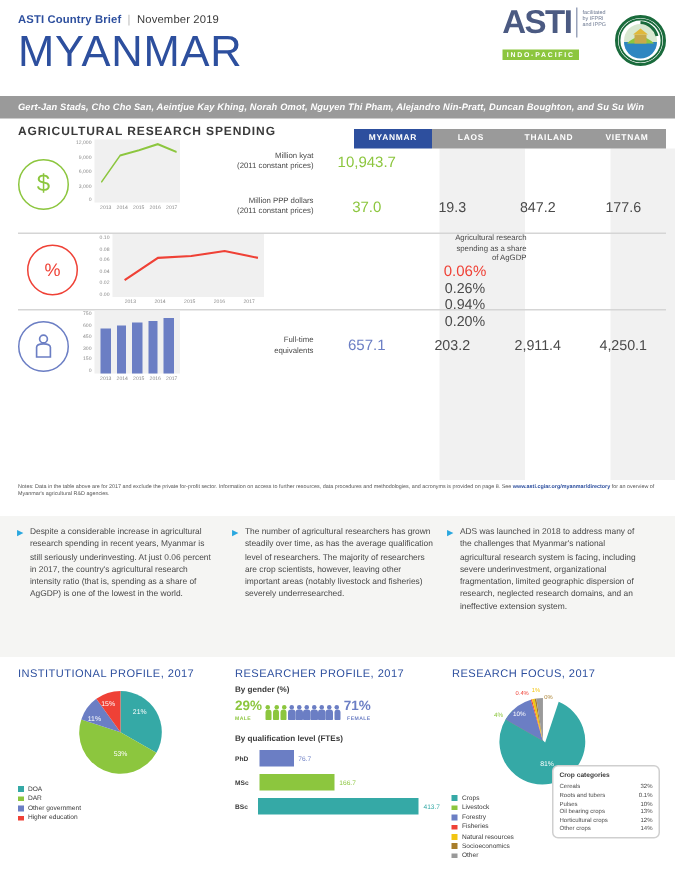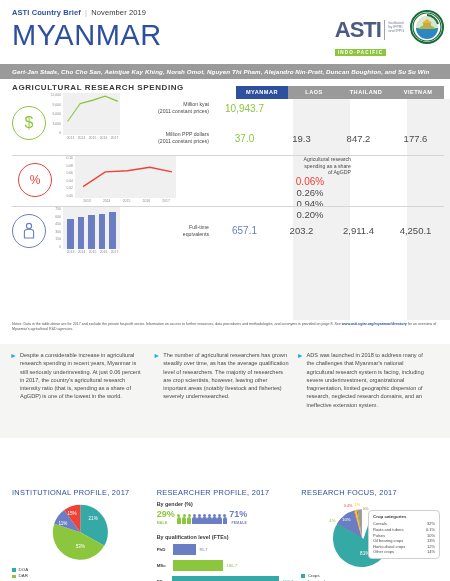--- a/index.html
+++ b/index.html
@@ -16,21 +16,21 @@
   .header { position: relative; height: 64px; padding: 8px 12px 0 12px; }
   .brief-line { font-size: 7.5px; letter-spacing: .1px; }
   .brief-line .bold { font-weight: bold; color: #2d4f9e; }
   .brief-line .sep { color: #b9b9b9; margin: 0 2px; }
   .brief-line .date { color: #3a3a3a; }
   .country-title {
     font-size: 29px; font-weight: 400; color: #2d4f9e;
     letter-spacing: .5px; line-height: 34px; margin-top: 1px;
   }
 
-  .logo-block { position: absolute; right: 46px; top: 20px; text-align: left; }
+  .logo-block { position: absolute; right: 46px; top: 5px; text-align: left; }
   .asti-wrap { display: flex; align-items: flex-start; }
   .asti-word { font-size: 22px; font-weight: bold; color: #4b5a82; letter-spacing: -1px; line-height: 20px; }
   .asti-bar { width: 1.5px; height: 20px; background: #9aa3ba; margin: 0 3px; }
   .asti-sub { font-size: 3.6px; color: #6b7790; line-height: 4.2px; padding-top: 1px; }
   .asti-indo {
     background: #8cc63e; color: #ffffff; font-size: 4.6px; font-weight: bold;
     letter-spacing: 1.2px; padding: 1px 3px; margin-top: 1px; display: inline-block;
   }
   .seal {
     position: absolute; right: 6px; top: 10px;
@@ -111,21 +111,21 @@
   .bullets {
     position: absolute; top: 344px; left: 0; right: 0; height: 94px;
     background: #f5f5f3; display: flex; padding: 7px 10px;
   }
   .bullet { flex: 1; display: flex; padding-right: 8px; }
   .bullet .tri { color: #29a7df; font-size: 7px; line-height: 9px; padding-right: 3px; }
   .bullet p { font-size: 5.6px; line-height: 8.3px; color: #4a4a4a; }
 
   
   .panels { position: absolute; top: 444px; left: 0; right: 0; bottom: 0; display: flex; padding: 0 8px; }
-  .panel { flex: 1; padding: 0 4px; position: relative; margin-top: 44px; }
+  .panel { flex: 1; padding: 0 4px; position: relative; }
   .panel-title { font-size: 7.4px; color: #2d4f9e; letter-spacing: .3px; margin-bottom: 4px; }
   .sub-head { font-size: 5.4px; font-weight: bold; color: #3a3a3a; margin: 2px 0 3px 0; }
 
   .legend { font-size: 4.4px; line-height: 6.4px; color: #3a3a3a; }
   .legend div { display: flex; align-items: center; }
   .swatch { width: 3.6px; height: 3.6px; margin-right: 3px; display: inline-block; }
 
   
   .gender { display: flex; align-items: center; margin: 2px 0 6px 0; }
   .gpct { font-size: 9px; font-weight: bold; line-height: 9px; }

